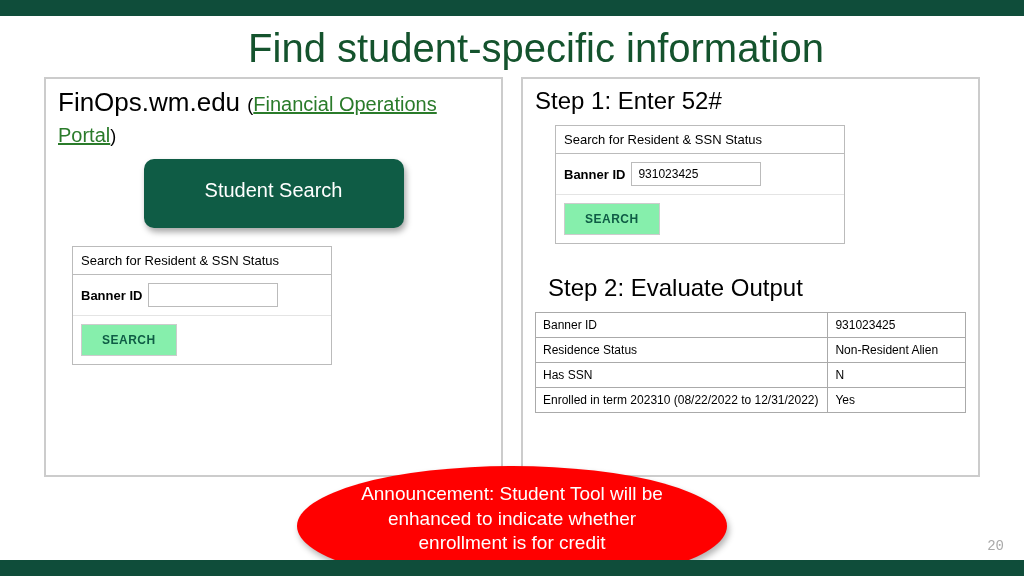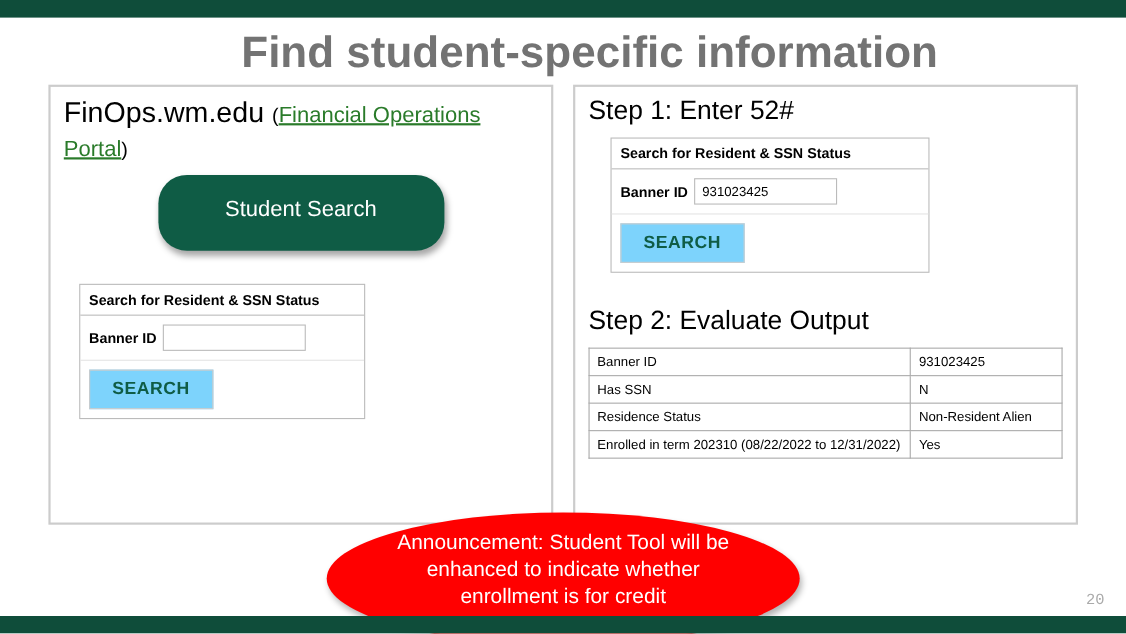--- a/index.html
+++ b/index.html
@@ -7,25 +7,25 @@
     width: 1024px;
     height: 576px;
     font-family: Arial, sans-serif;
     background: #fff;
     position: relative;
     overflow: hidden;
   }
   .topbar { background: #0f4d3a; height: 16px; width: 100%; }
   .botbar { background: #0f4d3a; height: 16px; width: 100%; position: absolute; bottom: 0; left: 0; }
   .title {
-    color: #737373;
+    color: #14532d;
     font-size: 40px;
     text-align: center;
     margin: 10px 0 6px;
-    font-weight: 700;
+    font-weight: 400;
     font-family: Arial, sans-serif;
     padding-left: 48px;
   }
   .columns {
     display: flex;
     gap: 18px;
     padding: 0 44px;
   }
   .panel {
     border: 2px solid #ccc;
@@ -40,40 +40,40 @@
     font-family: Arial, sans-serif;
   }
   .portal-link {
     color: #2a7b2a;
     text-decoration: underline;
     font-size: 20px;
   }
   .portal-paren { font-size: 18px; }
   .badge {
     background: #0f5c45;
-    border-radius: 26px;
+    border-radius: 10px;
     color: #fff;
     padding: 20px 18px 24px;
     width: 260px;
-    margin: 10px auto 30px;
+    margin: 10px auto 18px;
     text-align: center;
     box-shadow: 2px 4px 6px rgba(0,0,0,.35);
   }
   .badge-title { font-size: 20px; margin-bottom: 2px; }
   .badge-sub { font-size: 13px; margin-bottom: 12px; }
   .badge-body { font-size: 14px; line-height: 1.35; padding: 0 4px; }
   .searchbox {
     border: 1px solid #bbb;
     width: 260px;
     margin-left: 14px;
   }
   .searchbox-wide { width: 290px; margin-left: 20px; }
   .searchbox-head {
     font-size: 13px;
-    font-weight: bold;
+    font-weight: normal;
     padding: 6px 8px;
     border-bottom: 1px solid #bbb;
   }
   .searchbox-row {
     display: flex;
     align-items: center;
     padding: 8px;
     gap: 6px;
   }
   .searchbox-row label { font-size: 13px; font-weight: bold; }
@@ -81,34 +81,34 @@
     border: 1px solid #bbb;
     padding: 4px 6px;
     font-size: 12px;
     width: 130px;
   }
   .searchbox-btnrow {
     padding: 8px;
     border-top: 1px solid #e4e4e4;
   }
   .search-btn {
-    background: #7dd3fc;
+    background: #86efac;
     border: 1px solid #ccc;
     color: #0f5c45;
-    font-size: 16px;
+    font-size: 12px;
     font-weight: bold;
     letter-spacing: .5px;
     padding: 8px 20px;
     cursor: pointer;
   }
   .step-h {
     font-size: 24px;
     margin: 0 0 10px;
   }
-  .step2 { margin-top: 30px; }
+  .step2 { margin-top: 30px; margin-left: 13px; }
   .result-table {
     border-collapse: collapse;
     width: 100%;
     font-size: 12px;
     margin-top: 10px;
   }
   .result-table td {
     border: 1px solid #aaa;
     padding: 5px 7px;
   }
@@ -185,26 +185,26 @@
 
     <div class="step-h step2">Step 2: Evaluate Output</div>
 
     <table class="result-table">
       <tbody id="result-body">
           <tr>
             <td>Banner ID</td>
             <td>931023425</td>
           </tr>
           <tr>
+            <td>Residence Status</td>
+            <td>Non-Resident Alien</td>
+          </tr>
+          <tr>
             <td>Has SSN</td>
             <td>N</td>
-          </tr>
-          <tr>
-            <td>Residence Status</td>
-            <td>Non-Resident Alien</td>
           </tr>
           <tr>
             <td>Enrolled in term 202310 (08/22/2022 to 12/31/2022)</td>
             <td>Yes</td>
           </tr>
         </tbody>
     </table>
   </div>
 
 </div>

